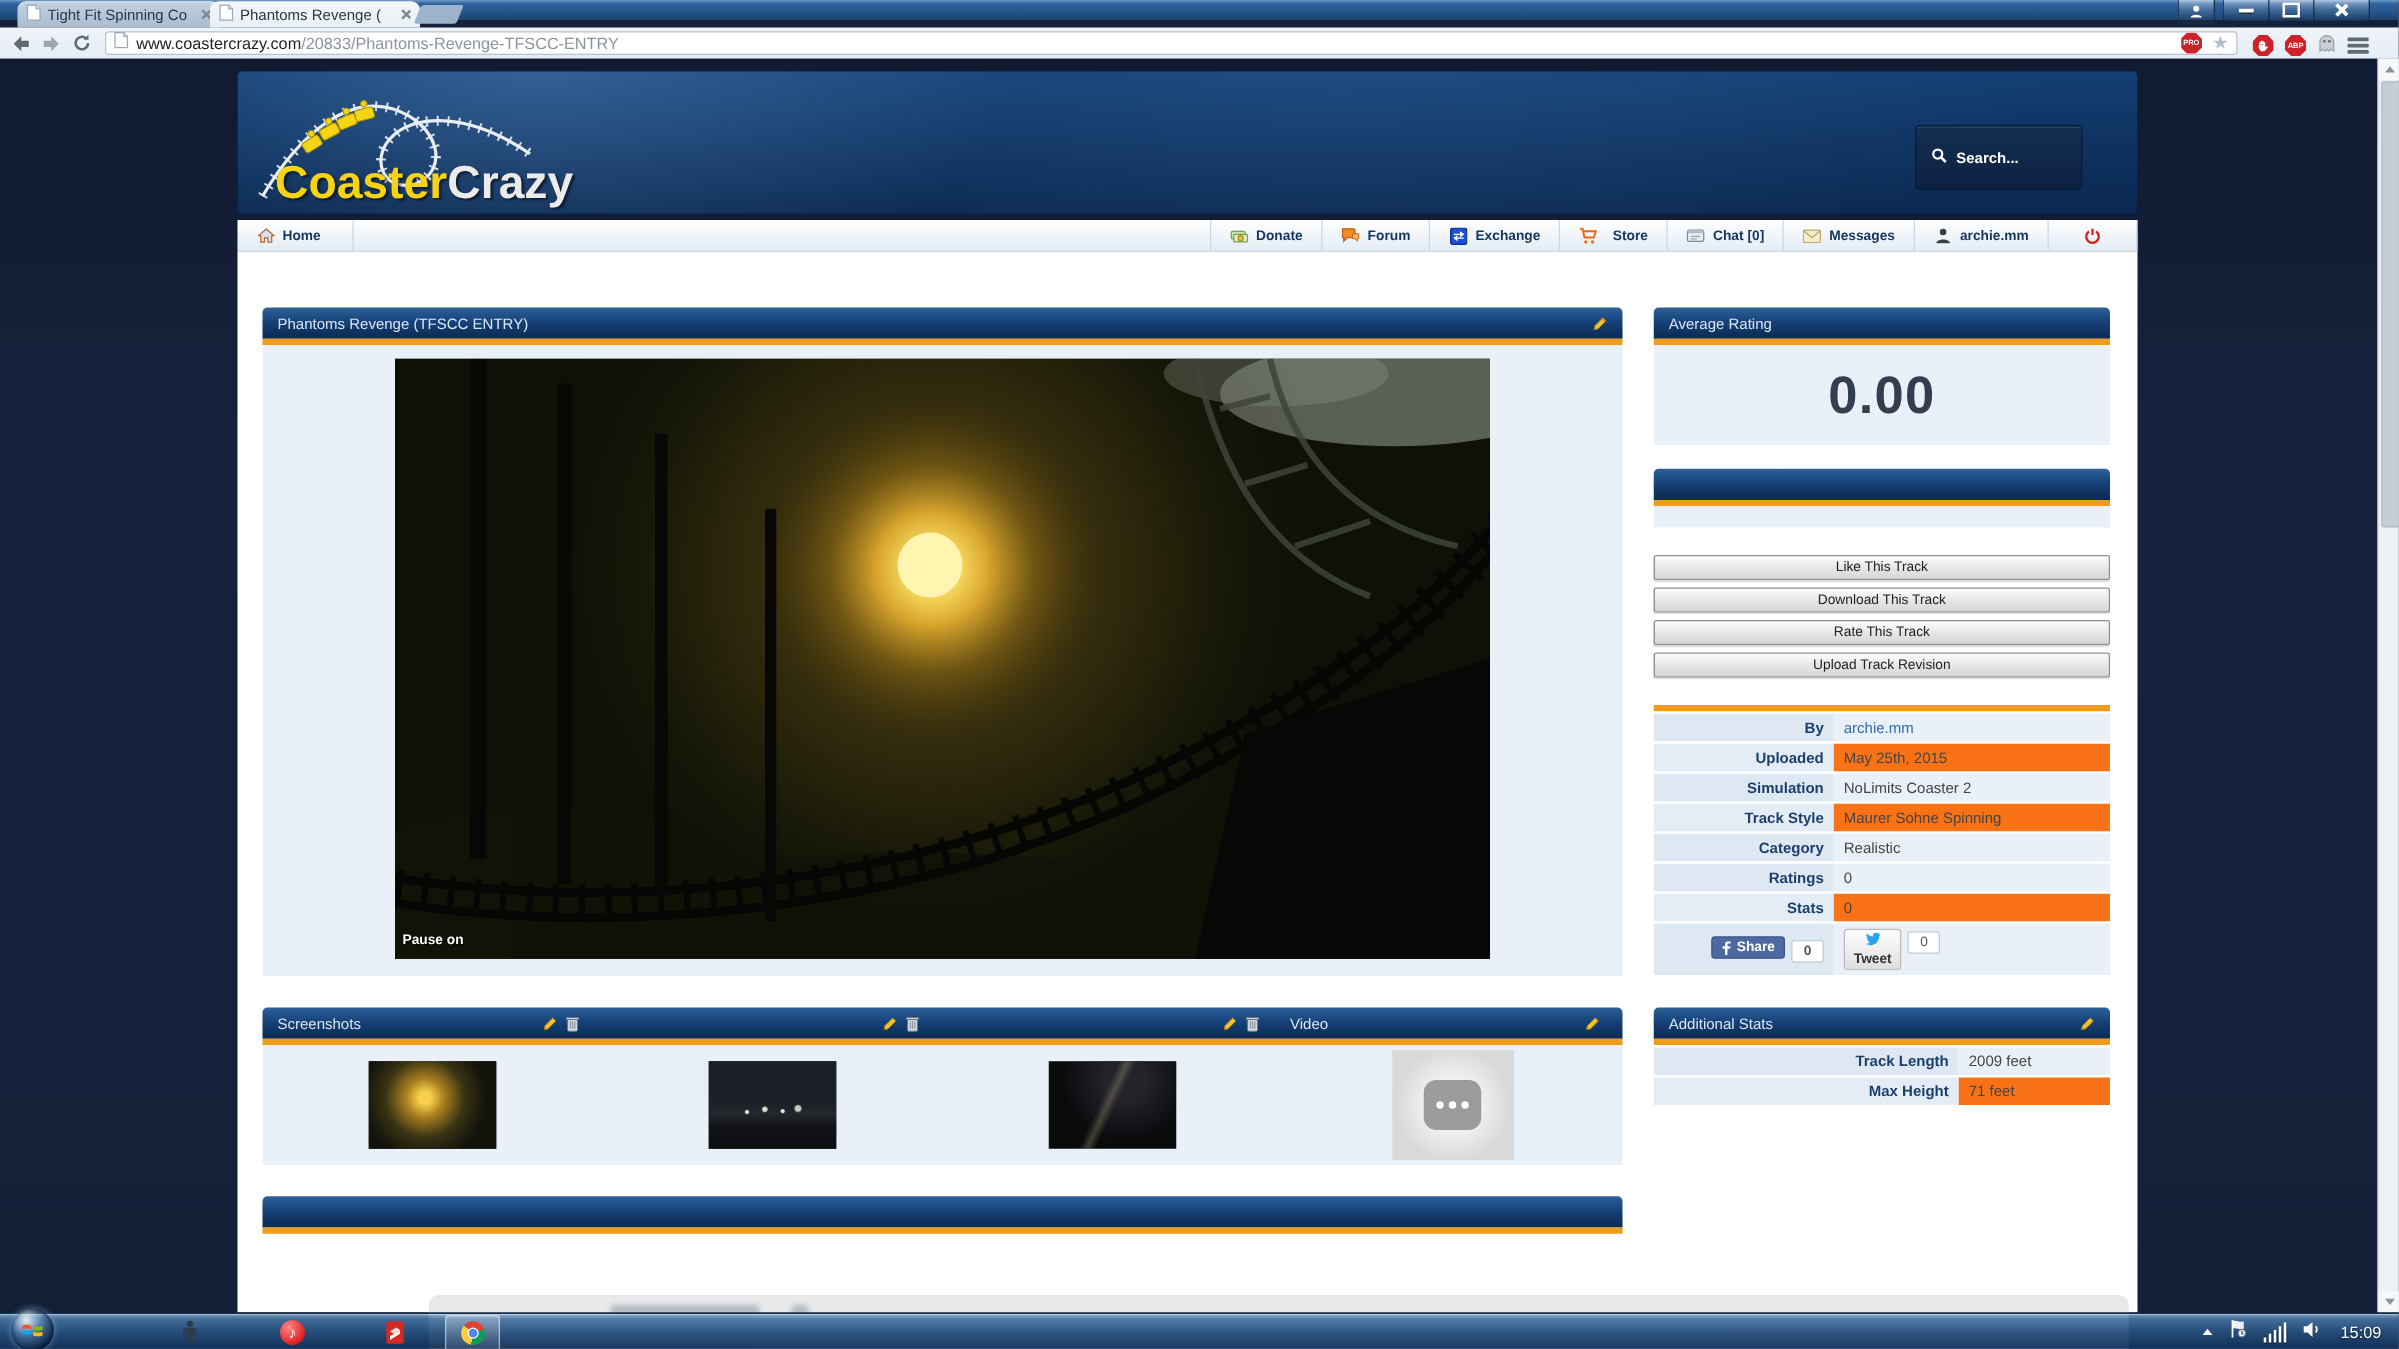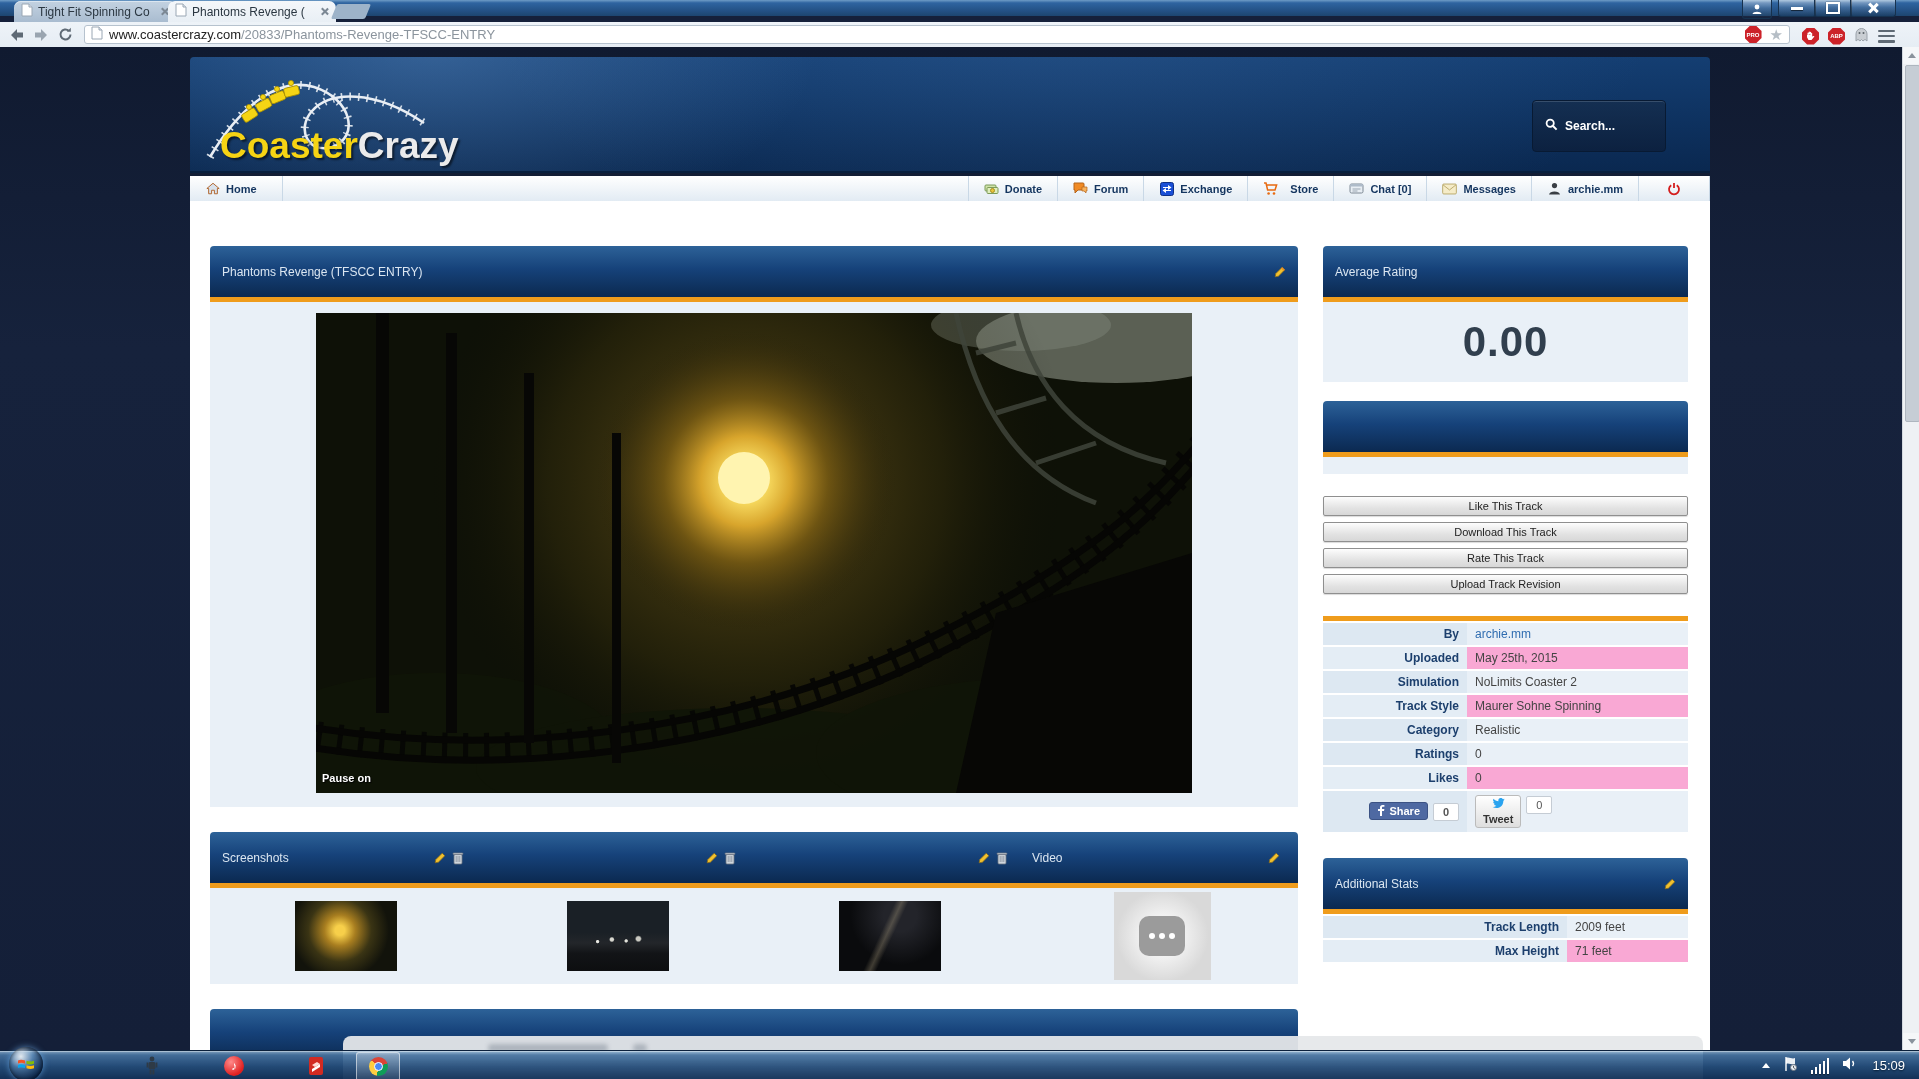--- a/index.html
+++ b/index.html
@@ -75,21 +75,21 @@
     display:flex;align-items:stretch;font-size:11px;font-weight:bold;color:#14355f;}
   .navitem{display:flex;align-items:center;gap:6px;padding:0 15px;border-right:1px solid #c9d8e6;}
   .navitem.first{border-left:none;width:62px;}
   .nav-spacer{flex:1;border-right:1px solid #c9d8e6;}
   .navicon{width:15px;height:15px;display:flex;align-items:center;justify-content:center;}
 
   .content{position:relative;background:#ffffff;min-height:905px;}
   .main-col{position:absolute;left:20px;top:45px;width:1088px;}
   .sidebar{position:absolute;left:1133px;top:45px;width:365px;}
 
-  .panel-hdr{height:51px;border-radius:4px 4px 0 0;display:flex;align-items:center;
+  .panel-hdr{height:25px;border-radius:4px 4px 0 0;display:flex;align-items:center;
     background:linear-gradient(180deg,#2d6298 0%,#16427a 45%,#0b2950 100%);
     color:#dbe6f1;font-size:12px;padding:0 12px;box-sizing:border-box;}
   .orangebar{height:5px;background:#ef9c1c;}
   .panel-body{background:#e9f0f7;}
 
   .video-wrap{position:relative;height:505px;}
   .video{position:absolute;left:106px;top:11px;width:876px;height:480px;background:#0c0e07;}
   .pause-ov{position:absolute;left:112px;top:470px;color:#fff;font-size:11px;font-weight:bold;text-shadow:1px 1px 1px #000;}
 
   .ss-hdr{display:grid;grid-template-columns:272px 272px 272px 272px;}
@@ -114,21 +114,21 @@
   .bigscore{height:80px;display:flex;align-items:center;justify-content:center;
     font-size:42px;font-weight:bold;color:#313f4e;letter-spacing:1px;}
   .sbtn{height:18px;margin-bottom:6px;border:1px solid #8f8f8f;border-radius:2px;
     background:linear-gradient(180deg,#fdfdfd,#e3e3e3 60%,#d7d7d7);font-size:11px;color:#222;
     display:flex;align-items:center;justify-content:center;box-shadow:0 1px 1px rgba(0,0,0,.15);}
 
   table.detail{width:100%;border-collapse:separate;border-spacing:0 2px;font-size:12px;}
   table.detail td{padding:4px 8px;}
   td.lab{width:128px;text-align:right;font-weight:bold;color:#1c3f6d;background:#dde8f2;}
   td.val{color:#444;background:#e9f0f7;}
-  tr.alt td.lab{background:#e4edf5;} tr.alt td.val{background:#f9a8d4;}
+  tr.alt td.lab{background:#e4edf5;} tr.alt td.val{background:#f97316;}
   a.link{color:#2f6cb0;text-decoration:none;}
   table.stats td.lab{width:228px;}
 
   .fbshare{display:inline-flex;align-items:center;gap:4px;background:#4e69a2;border:1px solid #3b5284;
     border-radius:3px;color:#fff;font-size:11px;font-weight:bold;padding:2px 7px;}
   .cnt{display:inline-block;min-width:16px;text-align:center;background:#fff;border:1px solid #c5ccd4;
     border-radius:2px;font-size:11px;color:#555;padding:2px 4px;margin-left:5px;}
   .tweet{display:inline-flex;align-items:center;gap:4px;background:linear-gradient(180deg,#fff,#dedede);
     border:1px solid #bbb;border-radius:3px;color:#333;font-size:11px;font-weight:bold;padding:2px 7px;flex-direction:column;}
   .gplus{display:inline-flex;align-items:center;background:#fff;border:1px solid #c5c5c5;border-radius:2px;
@@ -557,21 +557,21 @@
                 </tr>
             <tr>
                   <td class="lab">Category</td>
               <td class="val">Realistic</td>
                 </tr>
             <tr>
                   <td class="lab">Ratings</td>
               <td class="val">0</td>
                 </tr>
             <tr class="alt">
-                  <td class="lab">Likes</td>
+                  <td class="lab">Stats</td>
               <td class="val">0</td>
                 </tr>
             <tr>
               <td class="lab" style="text-align:right">
                 <span class="fbshare">
                   <svg width="8" height="11" viewBox="0 0 8 11">
                         <path d="M5 11V6h2l.4-2H5V2.8c0-.7.3-1 1-1h1.4V0H5.6C3.9 0 3 1 3 2.6V4H1v2h2v5z" fill="#fff"></path>
                       </svg>
                   <span>Share</span>
                 </span><span class="cnt">0</span>

